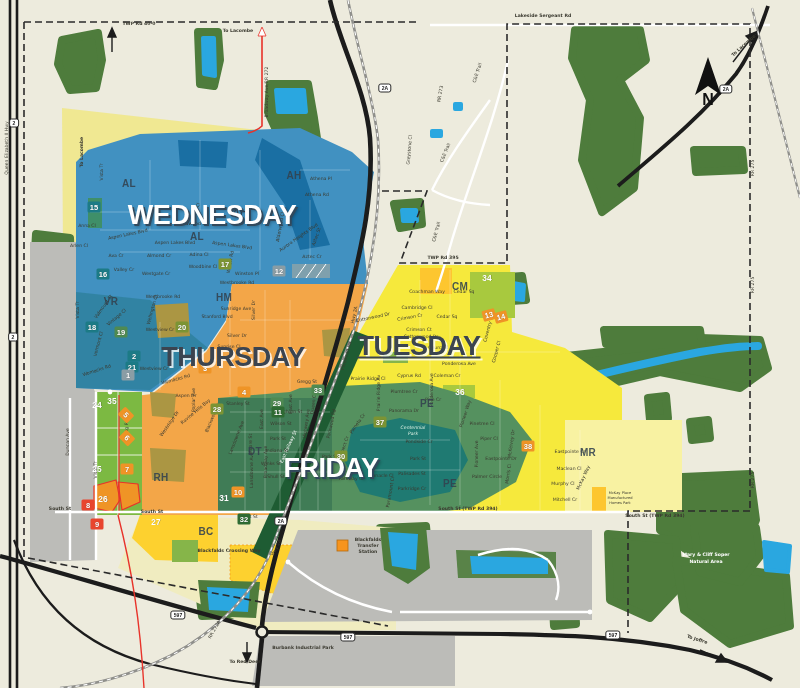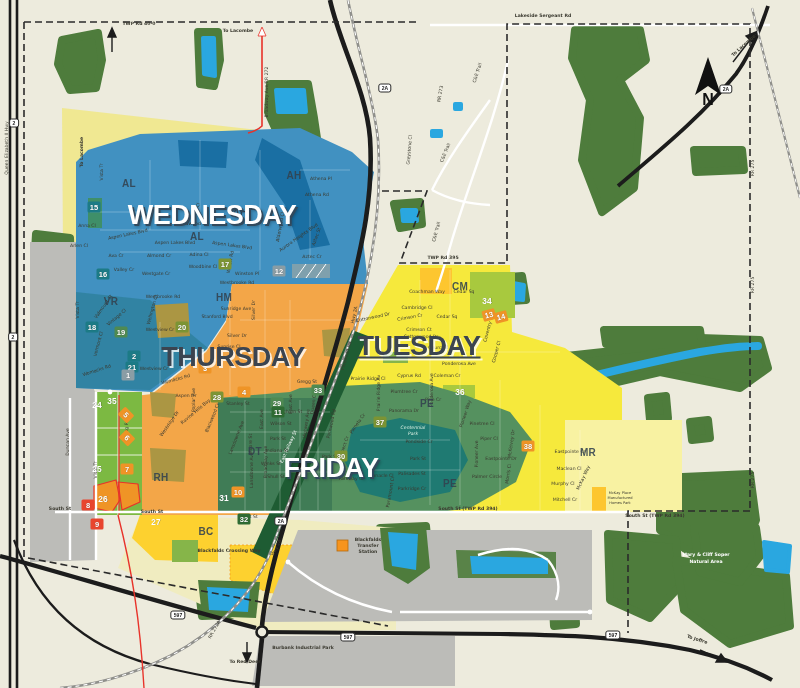--- a/index.html
+++ b/index.html
@@ -388,31 +388,31 @@
       <span class="badge nobox" style="left: 97px; top: 404px; transform: translate(-50%, -50%);">24</span>
       <span class="badge nobox" style="left: 112px; top: 400px; transform: translate(-50%, -50%);">35</span>
       <span class="badge nobox" style="left: 97px; top: 468px; transform: translate(-50%, -50%);">25</span>
       <span class="badge nobox" style="left: 103px; top: 498px; transform: translate(-50%, -50%);">26</span>
       <span class="badge" style="background: rgb(232, 69, 46); left: 88px; top: 505px; transform: translate(-50%, -50%);">8</span>
       <span class="badge" style="background: rgb(232, 69, 46); left: 97px; top: 524px; transform: translate(-50%, -50%);">9</span>
       <span class="badge" style="background: rgb(239, 148, 38); left: 127px; top: 469px; transform: translate(-50%, -50%);">7</span>
       <span class="badge" style="background: rgb(239, 148, 38); left: 126px; top: 415px; transform: translate(-50%, -50%) rotate(45deg);">5</span>
       <span class="badge" style="background: rgb(239, 148, 38); left: 127px; top: 438px; transform: translate(-50%, -50%) rotate(45deg);">6</span>
       <span class="badge nobox" style="left: 148px; top: 521px; transform: translate(-50%, -50%); margin-left: 8px;">27</span>
-      <span class="badge" style="background: rgb(124, 148, 52); left: 217px; top: 397px; transform: translate(-50%, -50%);">28</span>
+      <span class="badge" style="background: rgb(124, 148, 52); left: 217px; top: 409px; transform: translate(-50%, -50%);">28</span>
       <span class="badge" style="background: rgb(239, 148, 38); left: 205px; top: 368px; transform: translate(-50%, -50%);">3</span>
       <span class="badge" style="background: rgb(239, 148, 38); left: 244px; top: 392px; transform: translate(-50%, -50%);">4</span>
       <span class="badge" style="background: rgb(79, 138, 82); left: 277px; top: 403px; transform: translate(-50%, -50%);">29</span>
       <span class="badge" style="background: rgb(46, 107, 51); left: 278px; top: 412px; transform: translate(-50%, -50%);">11</span>
       <span class="badge" style="background: rgb(79, 138, 82); left: 318px; top: 390px; transform: translate(-50%, -50%);">33</span>
       <span class="badge" style="background: rgb(124, 148, 52); left: 341px; top: 456px; transform: translate(-50%, -50%);">30</span>
       <span class="badge nobox" style="left: 224px; top: 497px; transform: translate(-50%, -50%);">31</span>
       <span class="badge" style="background: rgb(239, 148, 38); left: 238px; top: 492px; transform: translate(-50%, -50%);">10</span>
       <span class="badge" style="background: rgb(46, 107, 51); left: 244px; top: 519px; transform: translate(-50%, -50%);">32</span>
-      <span class="badge nobox" style="left: 487px; top: 300px; transform: translate(-50%, -50%); text-align: right;">34</span>
+      <span class="badge nobox" style="left: 487px; top: 277px; transform: translate(-50%, -50%); text-align: right;">34</span>
       <span class="badge" style="background: rgb(239, 148, 38); left: 489px; top: 315px; transform: translate(-50%, -50%) rotate(-15deg);">13</span>
       <span class="badge" style="background: rgb(239, 148, 38); left: 501px; top: 317px; transform: translate(-50%, -50%) rotate(-15deg);">14</span>
       <span class="badge nobox" style="left: 460px; top: 391px; transform: translate(-50%, -50%);">36</span>
       <span class="badge" style="background: rgb(124, 148, 52); left: 380px; top: 422px; transform: translate(-50%, -50%);">37</span>
       <span class="badge" style="background: rgb(239, 148, 38); left: 528px; top: 446px; transform: translate(-50%, -50%);">38</span>
       <span class="shield" style="left: 14px; top: 123px; transform: translate(-50%, -50%);">2</span>
       <span class="shield" style="left: 13px; top: 337px; transform: translate(-50%, -50%);">2</span>
       <span class="shield" style="left: 385px; top: 88px; transform: translate(-50%, -50%);">2A</span>
       <span class="shield" style="left: 726px; top: 89px; transform: translate(-50%, -50%);">2A</span>
       <span class="shield" style="left: 281px; top: 521px; transform: translate(-50%, -50%);">2A</span>

